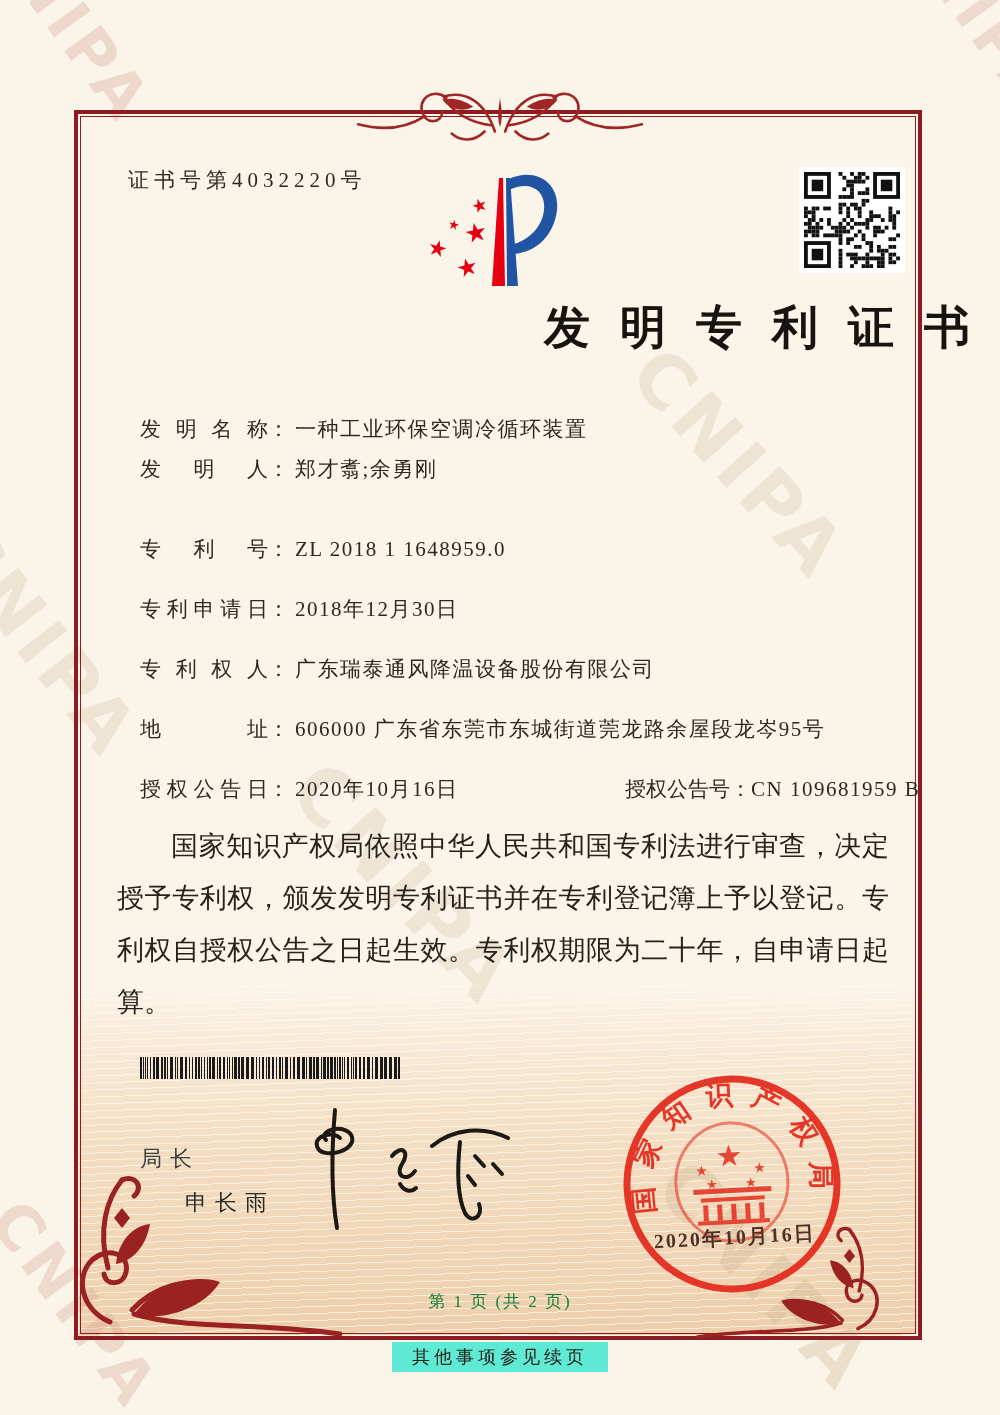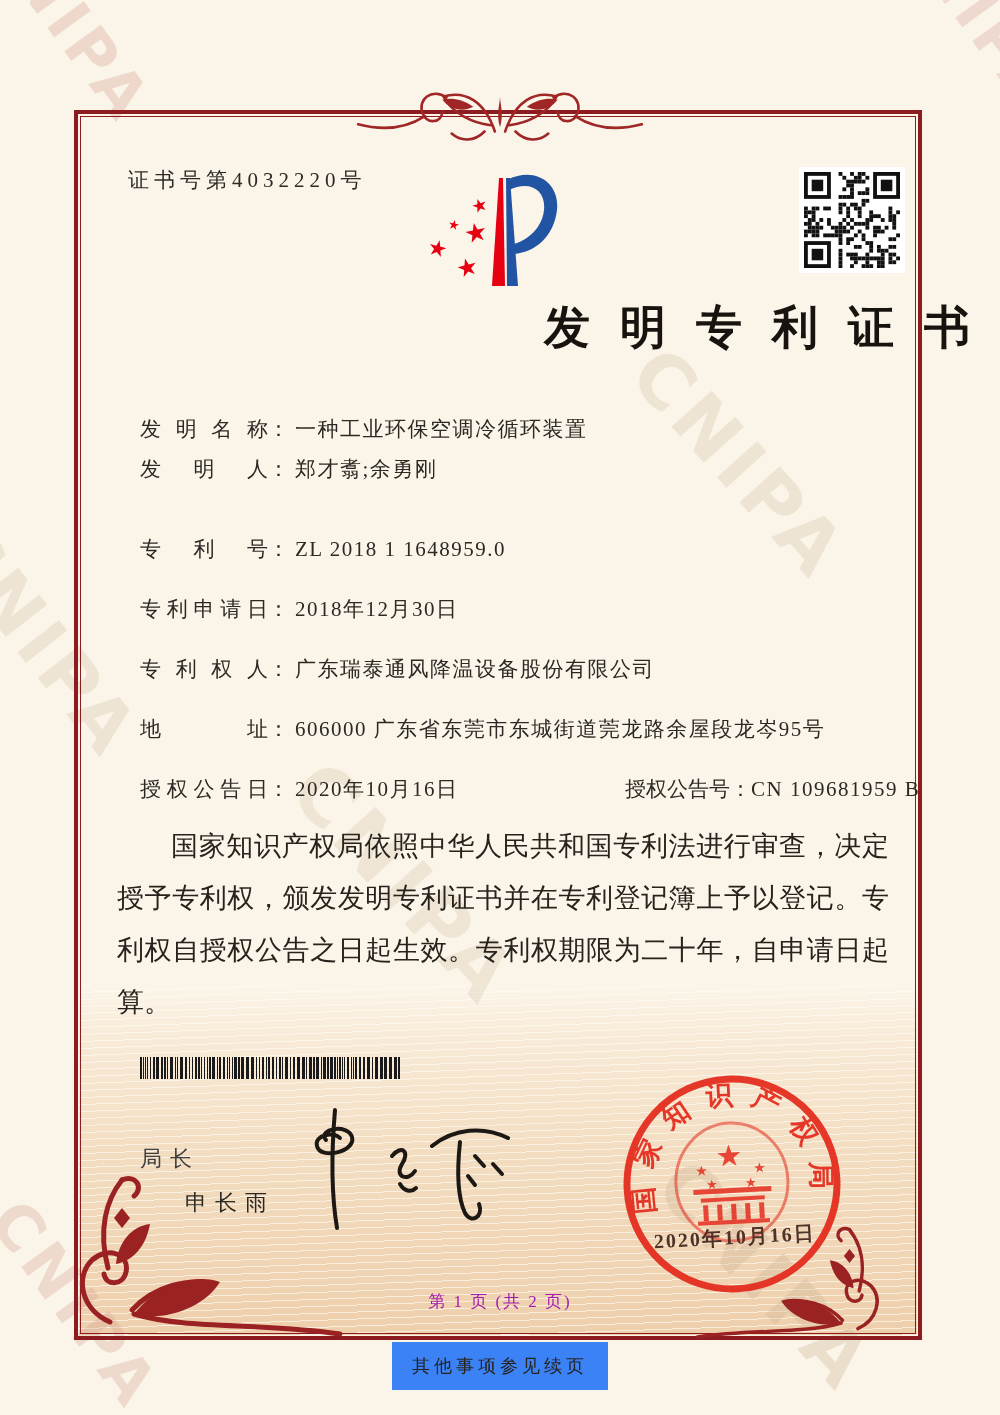--- a/index.html
+++ b/index.html
@@ -56,24 +56,24 @@
   .barcode{position:absolute;left:140px;top:1057px;width:262px;height:22px;z-index:3;}
   
   .signer-title{position:absolute;left:140px;top:1144px;font-size:22px;letter-spacing:8px;z-index:3;color:#404040;}
   .signer-name{position:absolute;left:140px;top:1188px;font-size:22px;letter-spacing:8px;z-index:3;color:#2c2823;margin-left:45px;}
   .signature{position:absolute;left:262px;top:1100px;width:268px;height:140px;z-index:4;}
   
   .seal{position:absolute;left:618px;top:1070px;width:228px;height:228px;z-index:4;transform:rotate(-3deg);opacity:.93;}
   .seal-arc-text{font-size:27px;letter-spacing:16px;fill:#e42a1c;font-weight:700;}
   .seal-date{font-size:20px;letter-spacing:2px;fill:#46261d;font-weight:700;}
   
-  .page-info{position:absolute;left:0;top:1290px;width:100%;text-align:center;font-size:17px;letter-spacing:2px;z-index:3;color:#a21caf;}
+  .page-info{position:absolute;left:0;top:1290px;width:100%;text-align:center;font-size:17px;letter-spacing:2px;z-index:3;color:#15803d;}
   .footer-note{
     position:absolute;left:50%;top:1342px;transform:translateX(-50%);
-    background:#3b82f6;padding:12px 20px;font-size:18px;letter-spacing:4px;z-index:3;color:#27221c;text-align:center;
+    background:#5eead4;padding:3px 20px;font-size:18px;letter-spacing:4px;z-index:3;color:#27221c;text-align:center;
   }
   
   .orn{position:absolute;z-index:2;pointer-events:none;}
   .orn-top{left:345px;top:78px;width:310px;height:72px;}
   .orn-bl{left:58px;top:1172px;width:290px;height:175px;}
   .orn-br{left:652px;top:1224px;width:282px;height:122px;}
 </style>
 </head>
 <body>
 

